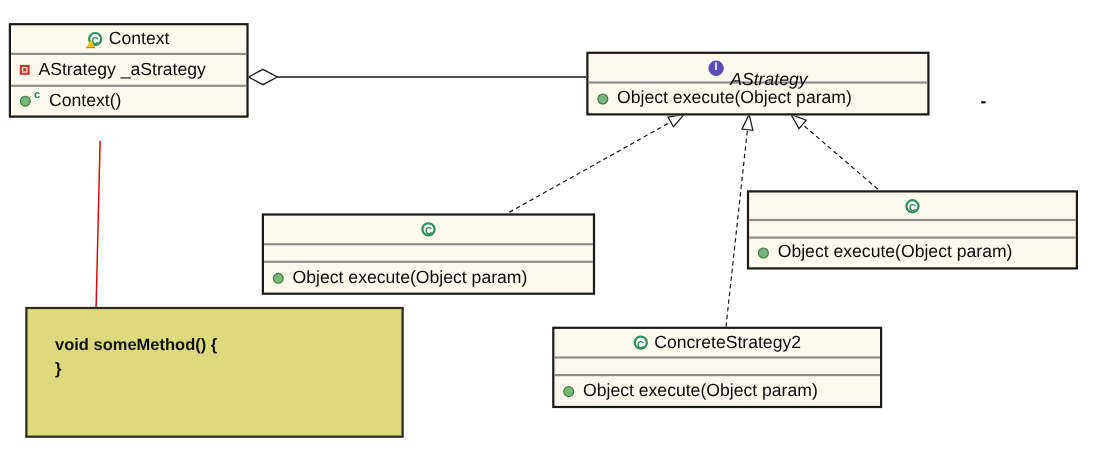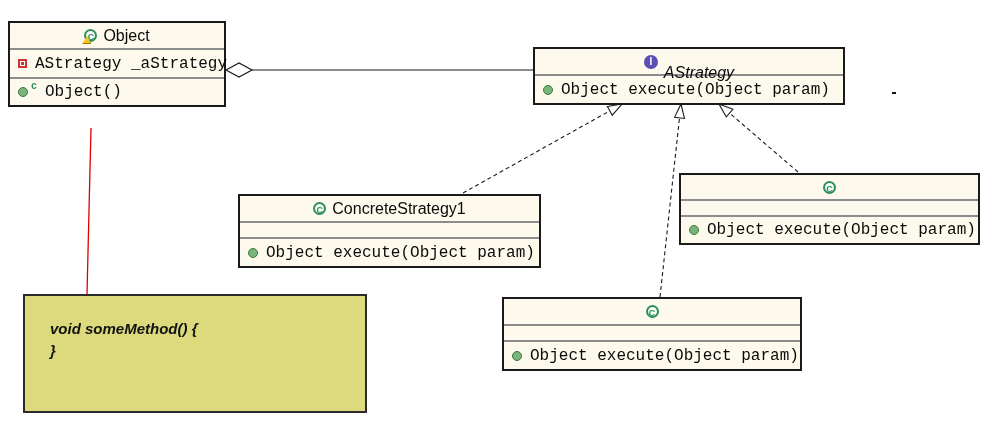--- a/index.html
+++ b/index.html
@@ -17,21 +17,21 @@
     display:flex;flex-direction:column;
   }
   .uml-title{
     display:flex;align-items:center;justify-content:center;gap:6px;
     height:25px;font-size:16px;color:#0a0a0a;position:relative;white-space:nowrap;
   }
   .uml-title.italic .uml-title-text{font-style:italic;margin-top:22px;}
   .uml-sep{height:0;border-top:2px solid #8c8c8c;}
   .uml-row{
     display:flex;align-items:center;gap:8px;height:26px;
-    padding-left:8px;font-size:16px;color:#0a0a0a;white-space:nowrap;font-family:Liberation Mono, monospace;
+    padding-left:8px;font-size:16px;color:#0a0a0a;white-space:nowrap;
   }
   .uml-row.field-row{height:27px;}
   .uml-row.method-row{height:27px;}
   .uml-empty{height:14px;}
 
   
   .icon-class{
     position:relative;flex:0 0 auto;width:13px;height:13px;border-radius:50%;
     border:2px solid #2E8F5B;background:#f6fbf7;color:#2E8F5B;
     font-size:9px;font-weight:bold;line-height:13px;text-align:center;
@@ -57,24 +57,23 @@
     background:#79B47B;border:1px solid #3A7A3E;display:inline-block;
   }
   .ctor-sup{
     color:#2E8F5B;font-size:10px;font-weight:bold;
     margin-left:-5px;margin-top:-12px;flex:0 0 auto;
   }
 
   
   .uml-note{
     position:absolute;z-index:2;box-sizing:border-box;
-    left:23px;top:294px;width:344px;height:119px;
+    left:23px;top:279px;width:344px;height:119px;
     background:#DCDA7C;border:2px solid #2b2b2b;
     padding:22px 10px 0 25px;
-    font-style:italic;
   }
   .note-line{
     font-size:15px;font-weight:bold;color:#111;line-height:22px;white-space:pre;
   }
 
   .stray-dot{position:absolute;left:892px;top:92px;width:4px;height:2px;background:#111;z-index:1;}
 </style>
 </head>
 <body>
 
@@ -91,64 +90,64 @@
   <line x1="463" y1="193" x2="622" y2="104" stroke="#1a1a1a" stroke-width="1.1" stroke-dasharray="4 3" marker-end="url(#tri)"></line>
   <line x1="660" y1="297" x2="681" y2="104" stroke="#1a1a1a" stroke-width="1.1" stroke-dasharray="4 3" marker-end="url(#tri)"></line>
   <line x1="798" y1="172" x2="719" y2="104" stroke="#1a1a1a" stroke-width="1.1" stroke-dasharray="4 3" marker-end="url(#tri)"></line>
 
   <line x1="91" y1="128" x2="87" y2="294" stroke="#E00000" stroke-width="1.3"></line>
 </svg>
 
 <div class="uml-box" style="left:8px;top:21px;width:218px;">
   <div class="uml-title">
     <span class="icon-class"><span>C</span><span class="icon-warning"></span></span>
-    <span class="uml-title-text">Object</span>
+    <span class="uml-title-text">Context</span>
   </div>
   <div class="uml-sep"></div>
   <div class="uml-row field-row">
     <span class="icon-field"></span>
     <span>AStrategy _aStrategy</span>
   </div>
   <div class="uml-sep"></div>
   <div class="uml-row method-row" style="height:26px;">
     <span class="icon-method"></span>
     <span class="ctor-sup">c</span>
-    <span>Object()</span>
+    <span>Context()</span>
   </div>
 </div>
 
 <div class="uml-box" style="left:533px;top:47px;width:312px;">
   <div class="uml-title italic">
     <span class="icon-interface">I</span>
     <span class="uml-title-text">AStrategy</span>
   </div>
   <div class="uml-sep"></div>
   <div class="uml-row method-row">
     <span class="icon-method"></span>
     <span>Object execute(Object param)</span>
   </div>
 </div>
 
 <div class="uml-box" style="left:238px;top:194px;width:303px;">
   <div class="uml-title">
     <span class="icon-class">C</span>
-    <span class="uml-title-text">ConcreteStrategy1</span>
   </div>
   <div class="uml-sep"></div>
   <div class="uml-empty"></div>
   <div class="uml-sep"></div>
   <div class="uml-row method-row">
     <span class="icon-method"></span>
     <span>Object execute(Object param)</span>
   </div>
 </div>
 
 <div class="uml-box" style="left:502px;top:297px;width:300px;">
   <div class="uml-title">
     <span class="icon-class">C</span>
+    <span class="uml-title-text">ConcreteStrategy2</span>
   </div>
   <div class="uml-sep"></div>
   <div class="uml-empty"></div>
   <div class="uml-sep"></div>
   <div class="uml-row method-row">
     <span class="icon-method"></span>
     <span>Object execute(Object param)</span>
   </div>
 </div>
 

